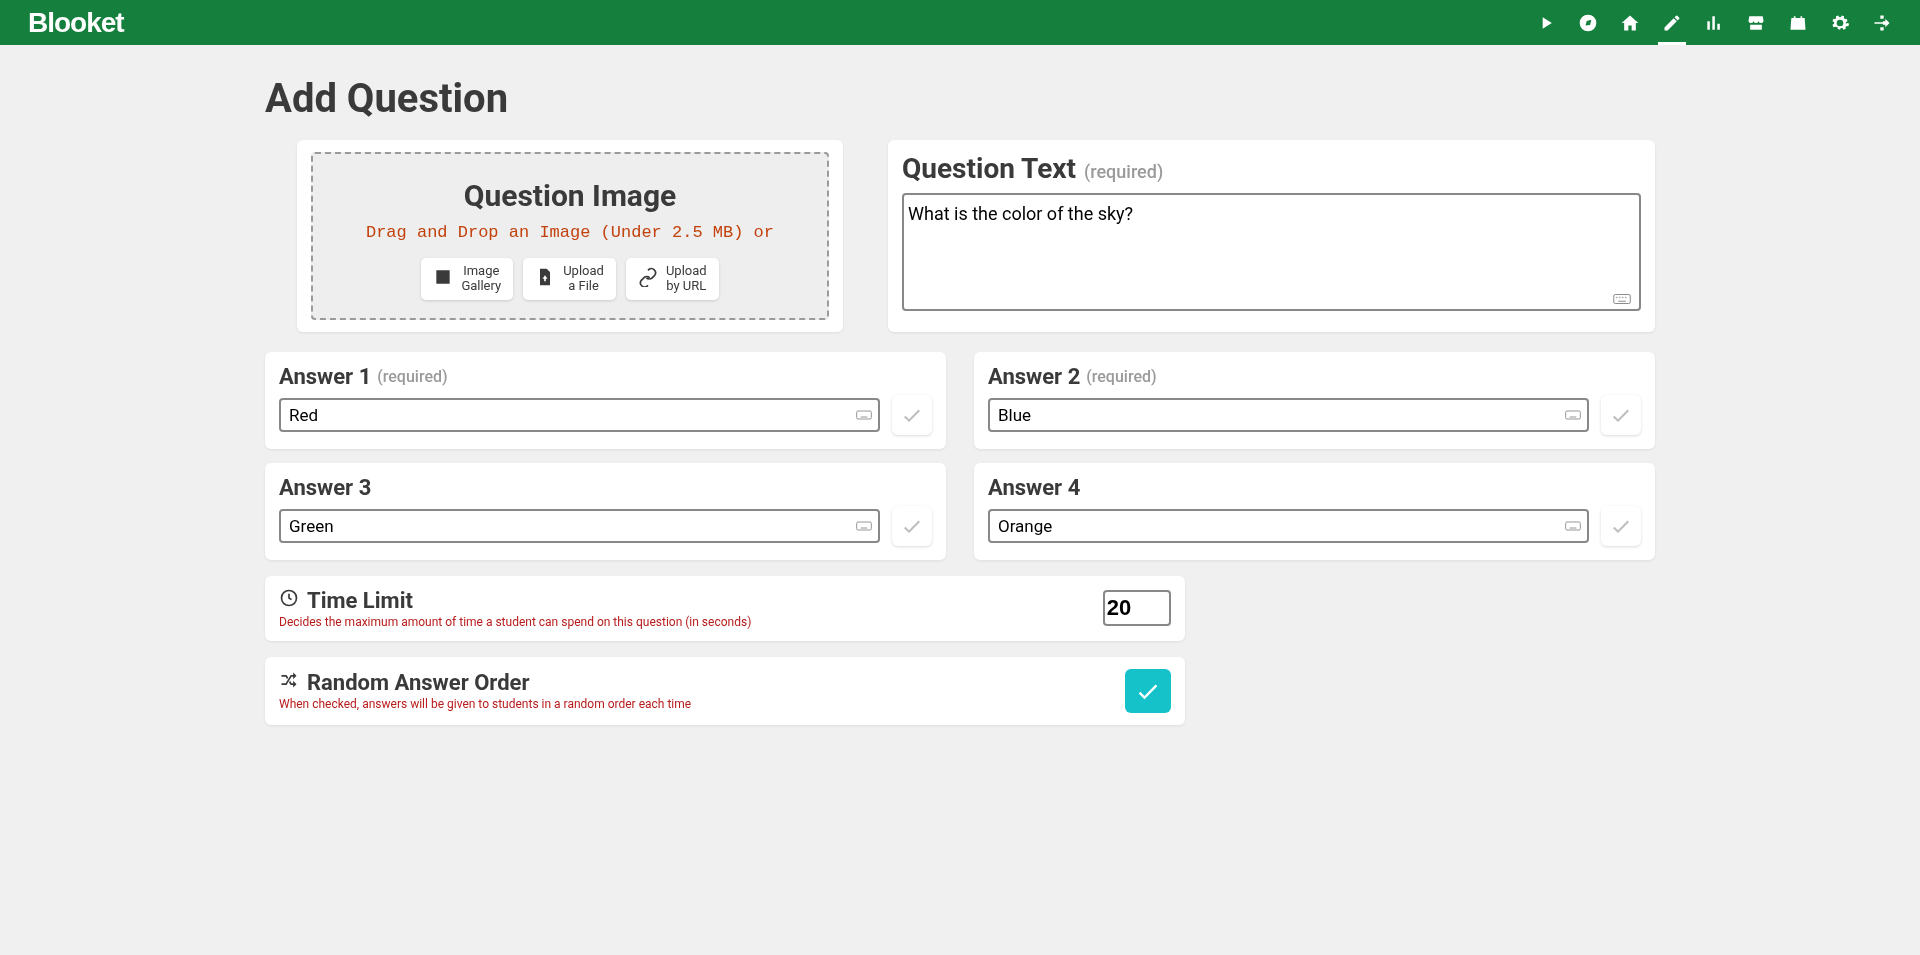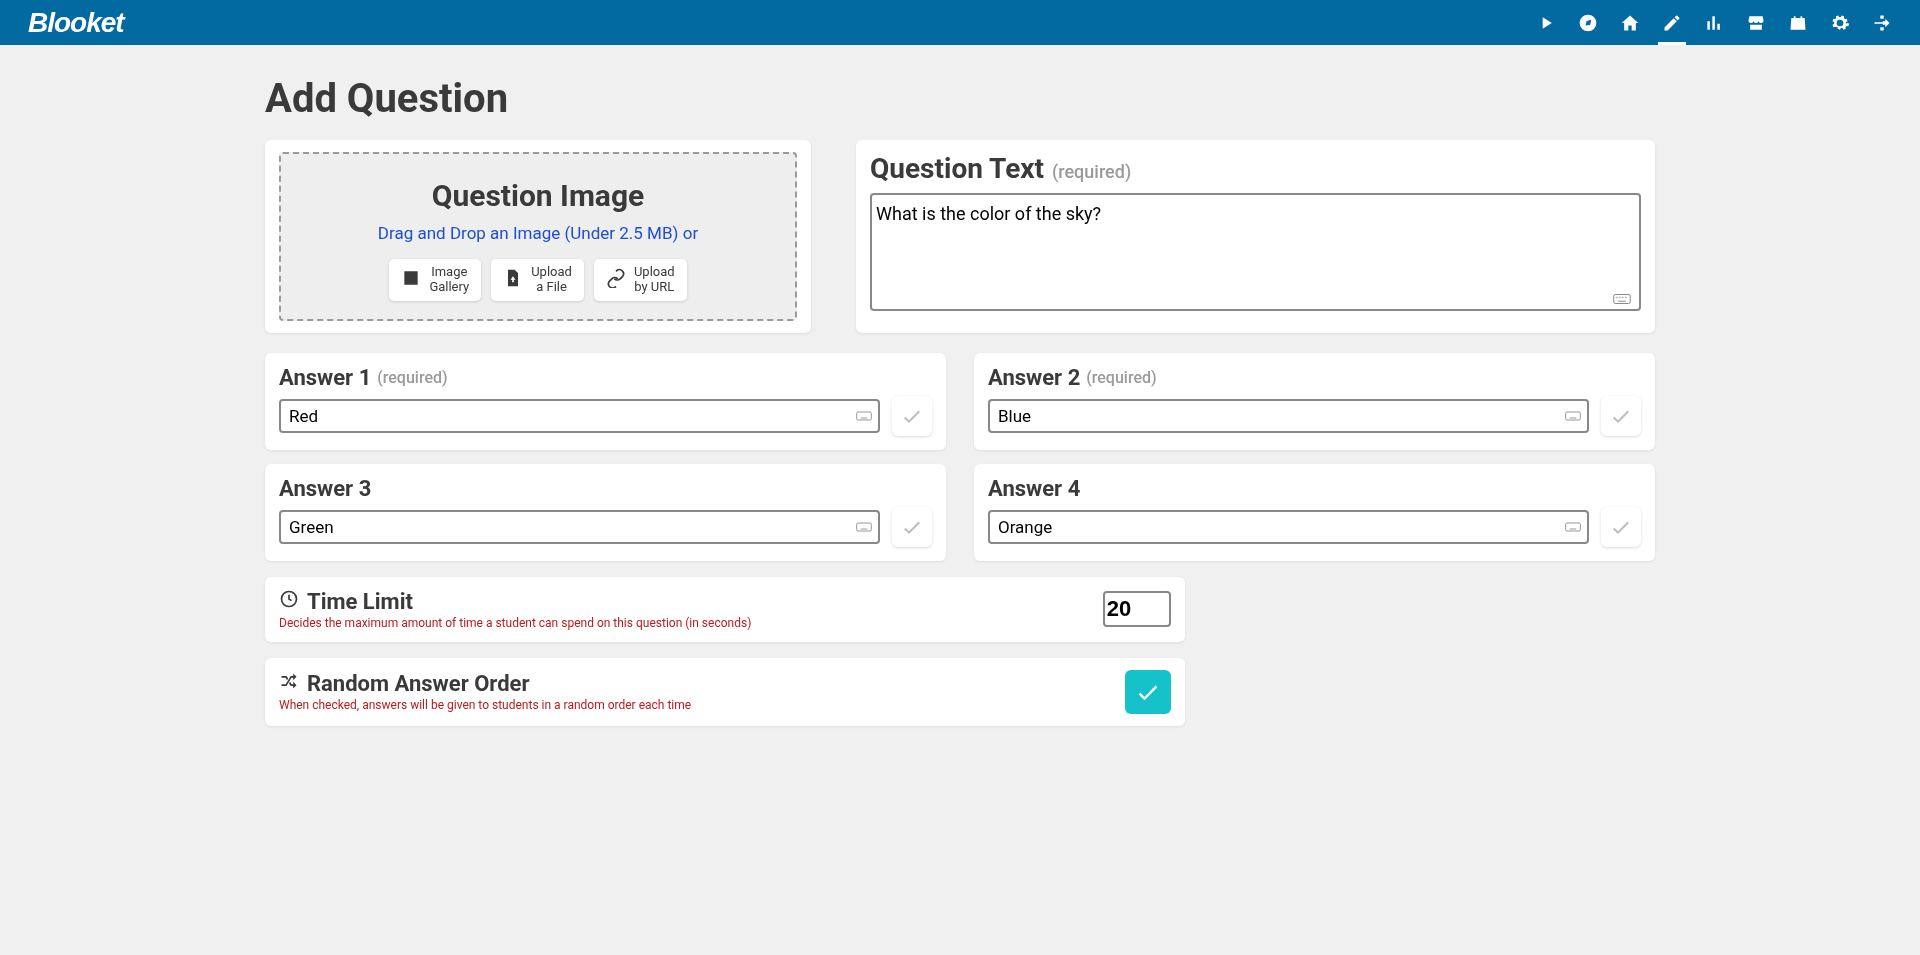--- a/index.html
+++ b/index.html
@@ -2,27 +2,26 @@
 <html><head>
 <meta charset="utf-8">
 <style>
   * { box-sizing: border-box; margin: 0; padding: 0; }
   body {
     font-family: -apple-system, BlinkMacSystemFont, "Segoe UI", Roboto, "Helvetica Neue", Arial, sans-serif;
     background: #f0f0f0;
     color: #3a3a3a;
   }
   .topbar {
-    background: #0369a1;
+    background: #15803d;
     height: 45px;
     display: flex;
     align-items: center;
     justify-content: space-between;
     padding: 0 28px;
-    font-style: italic;
   }
   .logo {
     color: #fff;
     font-weight: 900;
     font-size: 28px;
     letter-spacing: -1px;
     font-family: Arial Black, Arial, sans-serif;
   }
   .nav-icons { display: flex; gap: 22px; align-items: center; }
   .nav-icon {
@@ -57,30 +56,30 @@
   .row { display:flex; gap: 45px; }
   .row.answers { gap: 28px; margin-top: 20px; }
   .card {
     background: #fff;
     border-radius: 6px;
     box-shadow: 0 1px 3px rgba(0,0,0,.08);
     padding: 12px 14px;
   }
 
   
-  .qimg-card { width: 546px; }
+  .qimg-card { width: 546px; margin-left: 32px; }
   .qimg-drop {
     border: 2px dashed #9a9a9a;
     border-radius: 4px;
     background: #eeeeee;
     text-align: center;
     padding: 24px 10px 18px;
   }
   .qimg-title { font-size: 30px; font-weight: 700; color:#3a3a3a; margin-bottom: 10px;}
-  .qimg-hint { font-size: 17px; color:#1d4ed8; margin-bottom: 16px;}
+  .qimg-hint { font-size: 17px; color:#c2410c; margin-bottom: 16px; font-family: Liberation Mono, monospace;}
   .img-btns { display:flex; gap:10px; justify-content:center; }
   .img-btn {
     background:#fff;
     border-radius:5px;
     box-shadow: 0 1px 3px rgba(0,0,0,.15);
     display:flex;
     align-items:center;
     gap:8px;
     padding: 6px 12px;
     cursor:pointer;

